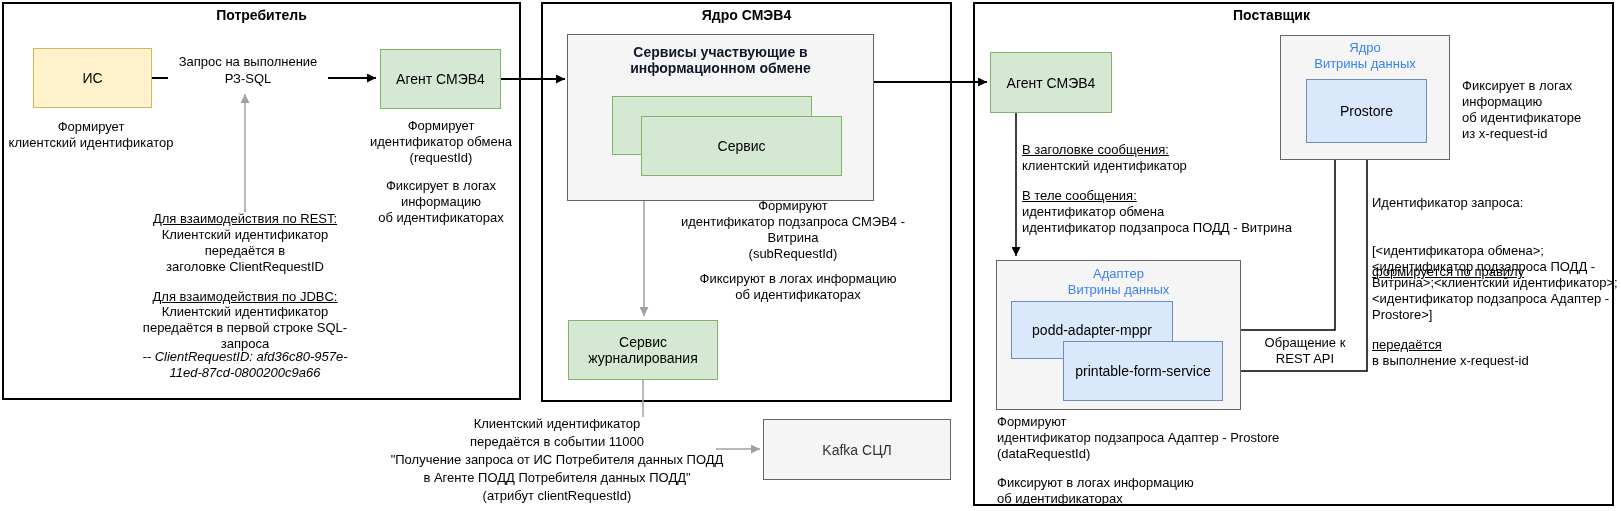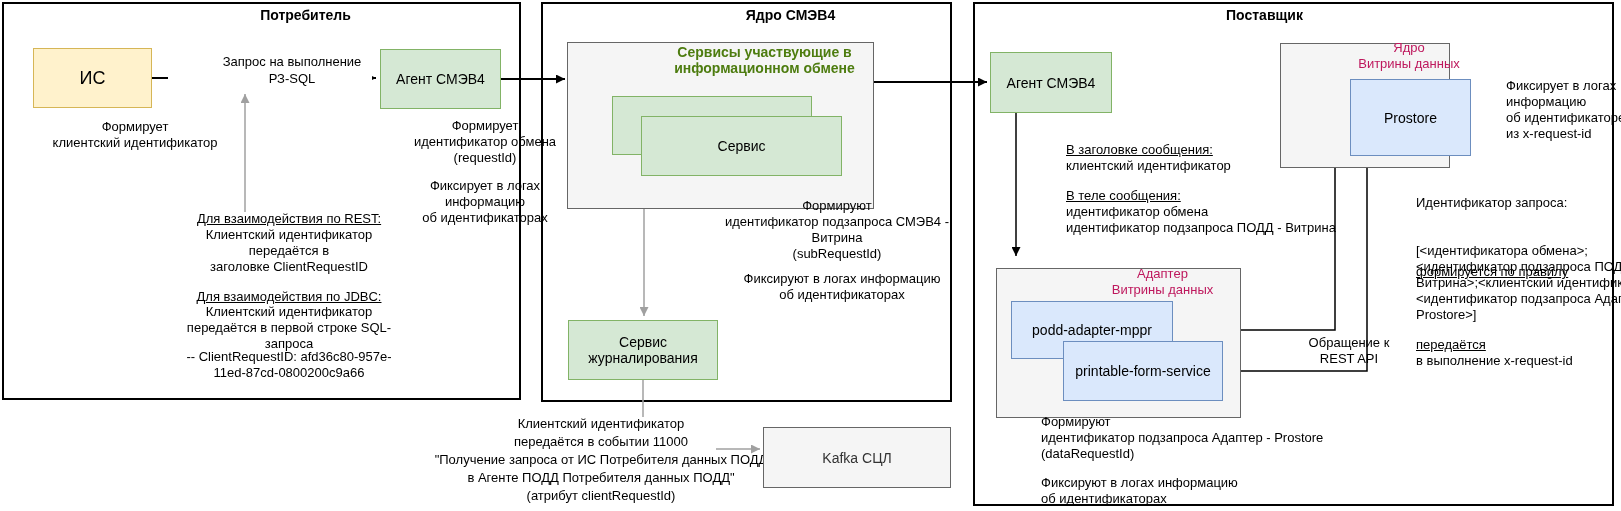--- a/index.html
+++ b/index.html
@@ -5,29 +5,29 @@
   html,body{margin:0;padding:0;background:#fff;}
   #canvas{position:relative;width:1621px;height:511px;background:#fff;overflow:hidden;
           font-family:"Liberation Sans","DejaVu Sans",sans-serif;color:#000;}
   .bigbox{position:absolute;background:#fff;border:2px solid #000;box-sizing:border-box;z-index:0;}
   #wires{position:absolute;left:0;top:0;z-index:1;}
   .box{position:absolute;box-sizing:border-box;display:flex;align-items:center;justify-content:center;
        text-align:center;font-size:13px;line-height:16px;white-space:pre;z-index:2;}
   .yellow{background:#FFF2CC;border:1px solid #D6B656;}
   .green{background:#D5E8D4;border:1px solid #82B366;}
   .blue{background:#DAE8FC;border:1px solid #6C8EBF;}
-  .grayb{background:#F5F5F5;border:1px solid #666666;margin-top:8px;}
-  .txt{position:absolute;font-size:13px;line-height:16px;white-space:pre;z-index:2;padding-left:44px;}
+  .grayb{background:#F5F5F5;border:1px solid #666666;}
+  .txt{position:absolute;font-size:13px;line-height:16px;white-space:pre;z-index:2;}
   .c{text-align:center;}
   .u{text-decoration:underline;}
-  .i{}
+  .i{font-style:italic;}
   .b{font-weight:bold;}
   .sect{font-size:14px;font-weight:bold;text-align:center;}
-  .graytitle{color:#be185d;}
-  .dk{color:#4d7c0f;}
+  .graytitle{color:#3b82f6;}
+  .dk{color:#0f172a;}
 </style>
 </head>
 <body>
 
 <div id="canvas">
 
   <div class="bigbox" style="left:2px;top:2px;width:519px;height:398px;"></div>
   <div class="bigbox" style="left:541px;top:2px;width:411px;height:400px;"></div>
   <div class="bigbox" style="left:973px;top:2px;width:641px;height:504px;"></div>
 
@@ -47,23 +47,23 @@
     <line x1="644" y1="201" x2="644" y2="316" stroke="#a0a0a0" stroke-width="1.5" marker-end="url(#ag)"></line>
     <line x1="643" y1="380" x2="643" y2="417" stroke="#a0a0a0" stroke-width="1.5"></line>
     <line x1="716" y1="449" x2="760" y2="449" stroke="#a0a0a0" stroke-width="1.5" marker-end="url(#ag)"></line>
     <line x1="1016" y1="113" x2="1016" y2="256" stroke="#000" stroke-width="1.5" marker-end="url(#ab)"></line>
     <polyline points="1172,330 1335,330 1335,145" fill="none" stroke="#000" stroke-width="1.5" marker-end="url(#ab)"></polyline>
     <polyline points="1223,371 1367,371 1367,145" fill="none" stroke="#000" stroke-width="1.5" marker-end="url(#ab)"></polyline>
   </svg>
 
   <div class="txt sect" style="left:2px;top:7px;width:519px;">Потребитель</div>
   <div class="txt sect" style="left:541px;top:7px;width:411px;">Ядро СМЭВ4</div>
-  <div class="txt sect" style="left:922px;top:7px;width:597px;">Поставщик</div>
+  <div class="txt sect" style="left:973px;top:7px;width:597px;">Поставщик</div>
 
-  <div class="box yellow" style="left:33px;top:48px;width:119px;height:60px;font-size:18px;">ИС</div>
+  <div class="box yellow" style="left:33px;top:48px;width:119px;height:60px;font-size:14px;">ИС</div>
   <div class="txt c" style="left:1px;top:119px;width:180px;">Формирует
 клиентский идентификатор</div>
   <div class="txt c" style="left:168px;top:53px;width:160px;line-height:17px;background:#fff;">Запрос на выполнение
 РЗ-SQL</div>
   <div class="box green" style="left:380px;top:49px;width:121px;height:60px;font-size:14px;">Агент СМЭВ4</div>
   <div class="txt c" style="left:341px;top:118px;width:200px;">Формирует
 идентификатор обмена
 (requestId)</div>
   <div class="txt c" style="left:341px;top:178px;width:200px;">Фиксирует в логах
 информацию
@@ -102,21 +102,21 @@
   <div class="box green" style="left:990px;top:52px;width:122px;height:61px;font-size:14px;">Агент СМЭВ4</div>
   <div class="txt u" style="left:1022px;top:142px;width:280px;">В заголовке сообщения:</div>
   <div class="txt" style="left:1022px;top:158px;width:280px;">клиентский идентификатор</div>
   <div class="txt u" style="left:1022px;top:188px;width:280px;">В теле сообщения:</div>
   <div class="txt" style="left:1022px;top:204px;width:280px;">идентификатор обмена
 идентификатор подзапроса ПОДД - Витрина</div>
 
   <div class="box grayb" style="left:1280px;top:35px;width:170px;height:125px;"></div>
   <div class="txt c graytitle" style="left:1280px;top:40px;width:170px;">Ядро
 Витрины данных</div>
-  <div class="box blue" style="left:1306px;top:79px;width:121px;height:77px;font-size:14px;margin-left:44px;">Prostore</div>
+  <div class="box blue" style="left:1306px;top:79px;width:121px;height:64px;font-size:14px;">Prostore</div>
   <div class="txt" style="left:1462px;top:78px;width:160px;">Фиксирует в логах
 информацию
 об идентификаторе
 из x-request-id</div>
 
   <div class="box grayb" style="left:996px;top:260px;width:245px;height:150px;"></div>
   <div class="txt c graytitle" style="left:996px;top:266px;width:245px;">Адаптер
 Витрины данных</div>
   <div class="box blue" style="left:1011px;top:301px;width:162px;height:58px;font-size:14px;">podd-adapter-mppr</div>
   <div class="box blue" style="left:1063px;top:341px;width:160px;height:60px;font-size:14px;">printable-form-service</div>

